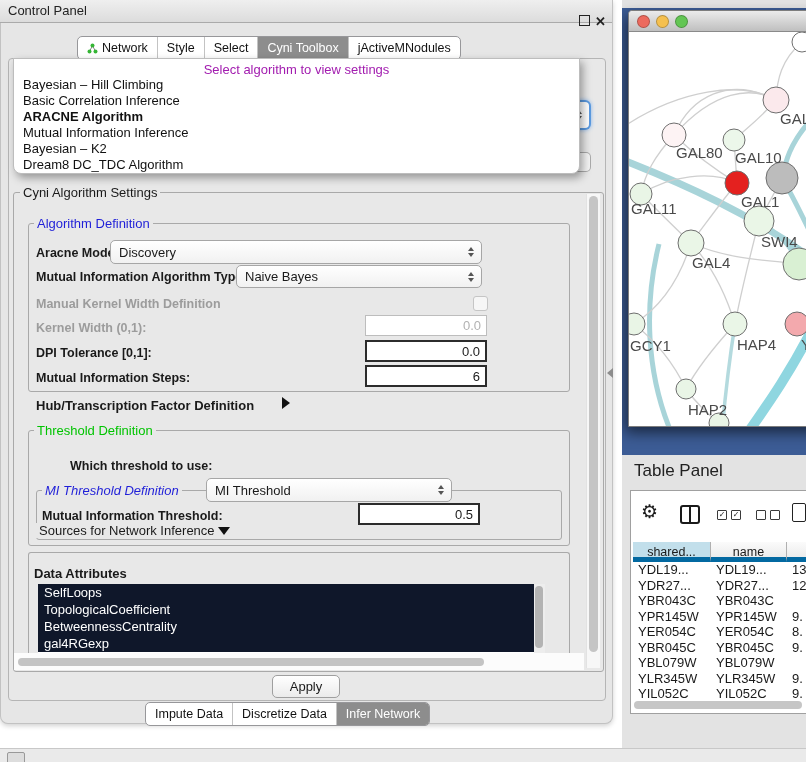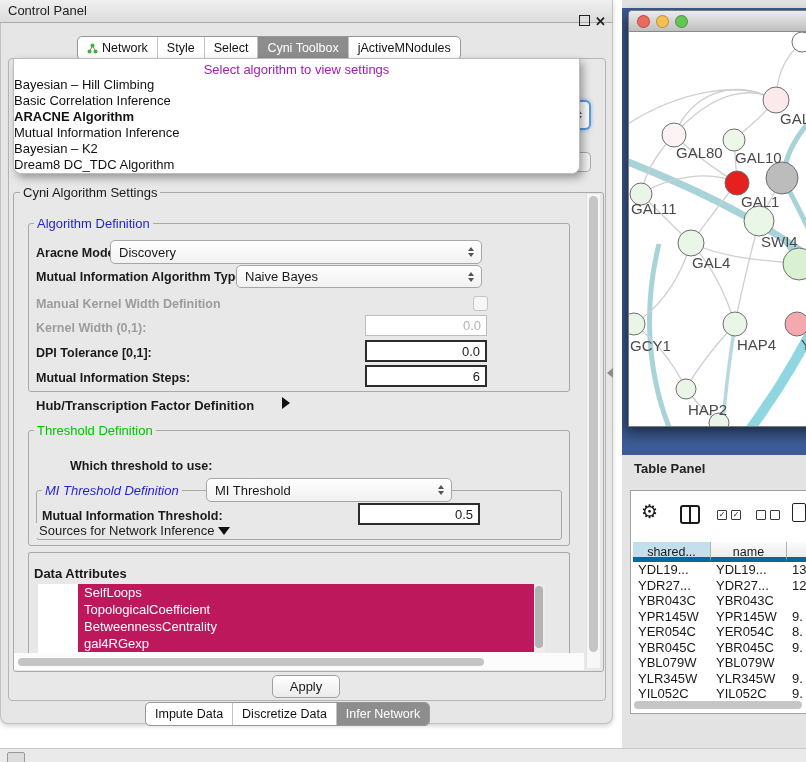--- a/index.html
+++ b/index.html
@@ -32,21 +32,21 @@
      border:2px solid #5b9ae0;border-left:none;border-radius:0 6px 6px 0;
      box-shadow:0 0 4px #8cb9ef;z-index:2;}
   #combo-sliver-gray{left:575px;top:152px;width:15px;height:18px;background:#f4f4f4;
      border:1px solid #ababab;border-left:none;border-radius:0 5px 5px 0;z-index:2;}
   
   #algo-popup{left:13px;top:58px;width:565px;height:114px;background:#fff;
      border:1px solid #bdbdbd;border-radius:0 0 8px 8px;z-index:9;
      box-shadow:3px 4px 9px rgba(0,0,0,.35);}
   #popup-prompt{width:100%;text-align:center;font-size:13px;color:#a21caf;
      padding-top:3px;height:15px;}
-  .popup-item{height:16px;line-height:16px;font-size:13px;padding-left:0;color:#111;}
+  .popup-item{height:16px;line-height:16px;font-size:13px;padding-left:9px;color:#111;}
   .popup-item.sel{font-weight:bold;}
   
   .group{border:1px solid #a9a9a9;border-radius:3px;z-index:2;}
   .gtitle{position:absolute;background:#e8e8e8;padding:0 3px;font-size:13px;z-index:3;white-space:nowrap;}
   .blue{color:#1f1fd8;}
   .green{color:#00c400;}
   .flabel{position:absolute;font-size:12.5px;font-weight:bold;color:#1a1a1a;z-index:3;white-space:nowrap;}
   .flabel.dis{color:#9c9c9c;}
   .combo{position:absolute;background:linear-gradient(#ffffff,#f1f1f1);
      border:1px solid #a6a6a6;border-radius:5px;font-size:13px;z-index:3;
@@ -61,22 +61,22 @@
      box-sizing:border-box;text-align:right;padding:2px 5px 0 0;}
   .tfield.active{border:2px solid #2c2c2c;}
   .tfield.dis{border:1px solid #bdbdbd;color:#b2b2b2;}
   .tri-right{display:inline-block;width:0;height:0;border-top:6px solid transparent;
      border-bottom:6px solid transparent;border-left:8px solid #111;}
   .tri-down{display:inline-block;width:0;height:0;border-left:6px solid transparent;
      border-right:6px solid transparent;border-top:8px solid #111;}
   
   #attr-list{left:38px;top:584px;width:507px;height:70px;background:#fff;
      overflow:hidden;z-index:3;}
-  .attr-item{height:17px;line-height:17px;background:#be185d;color:#fff;
-     font-size:13px;padding-left:6px;margin-left:40px;}
+  .attr-item{height:17px;line-height:17px;background:#0f172a;color:#fff;
+     font-size:13px;padding-left:6px;}
   #attr-scroll{position:absolute;right:0;top:0;width:11px;height:70px;background:#ededed;}
   #attr-thumb{position:absolute;left:1px;top:2px;width:8px;height:62px;background:#b3b3b3;border-radius:4px;}
   
   #vscroll{left:586px;top:194px;width:13px;height:474px;background:#f7f7f7;
      border-left:1px solid #e2e2e2;z-index:3;}
   #vscroll-thumb{position:absolute;left:2px;top:2px;width:9px;height:456px;
      background:#c5c5c5;border-radius:5px;}
   #hstrip{left:14px;top:653px;width:570px;height:17px;background:#fcfcfc;z-index:3;}
   #hscroll-thumb{left:18px;top:658px;width:466px;height:8px;background:#c4c4c4;
      border-radius:4px;z-index:4;}
@@ -89,21 +89,21 @@
   #desktop{position:absolute;left:0;top:8px;width:184px;height:447px;background:#3c5c95;}
   #net-window{position:absolute;left:6px;top:2px;width:200px;height:415px;
      background:#fff;border:1px solid #7d7d7d;border-radius:4px 4px 0 0;
      box-shadow:-3px 6px 14px rgba(0,0,0,.55);}
   #net-titlebar{height:20px;background:linear-gradient(#ebebeb,#bfbfbf);
      border-bottom:1px solid #8a8a8a;border-radius:4px 4px 0 0;
      display:flex;align-items:center;padding-left:8px;gap:6px;}
   .tl{width:13px;height:13px;border-radius:50%;border:1px solid rgba(0,0,0,.25);box-sizing:border-box;}
   #netsvg{display:block;background:#fff;}
   
-  #tp-title{position:absolute;left:12px;top:461px;font-size:13px;color:#222;font-weight:bold;}
+  #tp-title{position:absolute;left:12px;top:461px;font-size:17px;color:#222;}
   #tp-panel{position:absolute;left:8px;top:490px;width:210px;height:222px;
      background:#fff;border:1px solid #a0a0a0;}
   .ticon{position:absolute;color:#1a1a1a;}
   #gear-icon{left:10px;top:9px;font-size:19px;}
   #cols-icon{left:49px;top:14px;width:16px;height:15px;border:2px solid #1a1a1a;border-radius:3px;}
   #cols-icon i{position:absolute;left:7px;top:0;width:2px;height:15px;background:#1a1a1a;}
   .cb-pair{display:flex;gap:4px;}
   #checked-pair{left:86px;top:19px;}
   #unchecked-pair{left:125px;top:19px;}
   .cb{width:8px;height:8px;border:1.5px solid #3a3a3a;border-radius:1px;font-size:8px;

